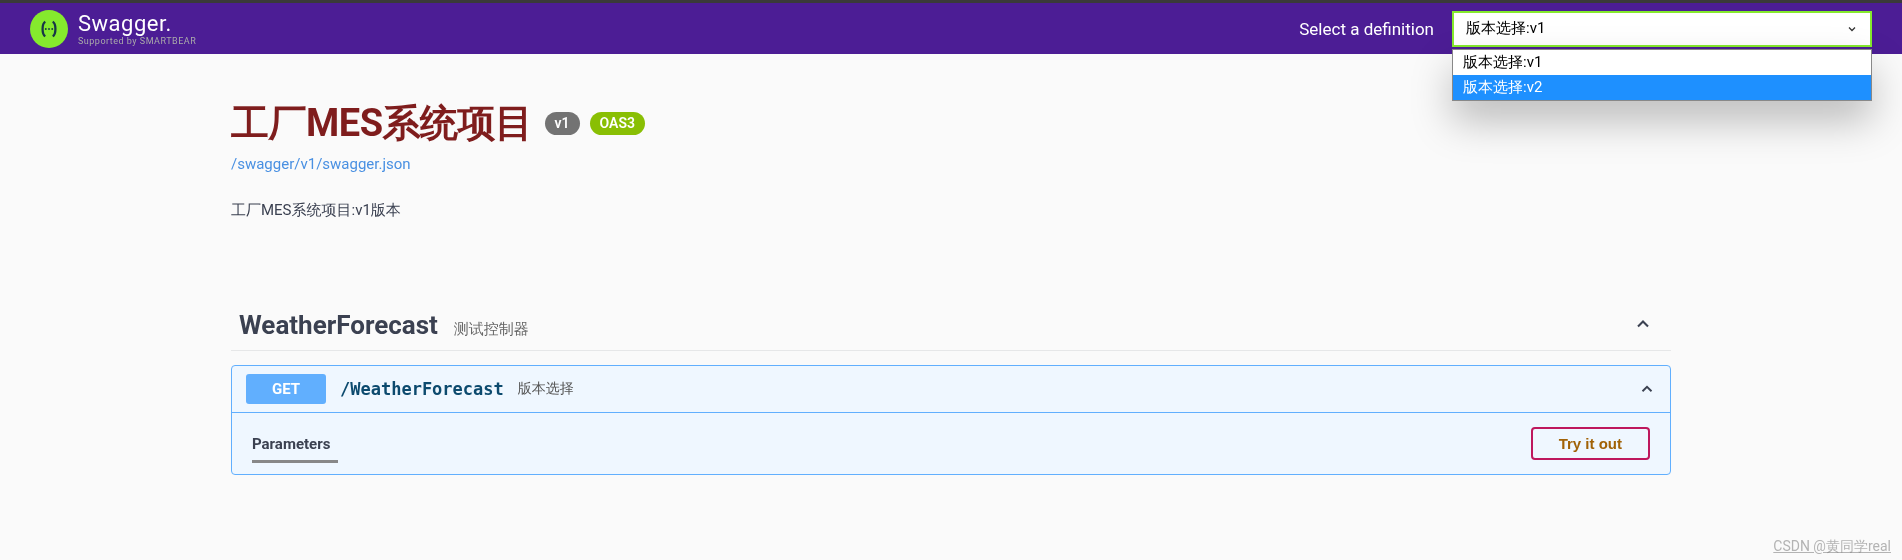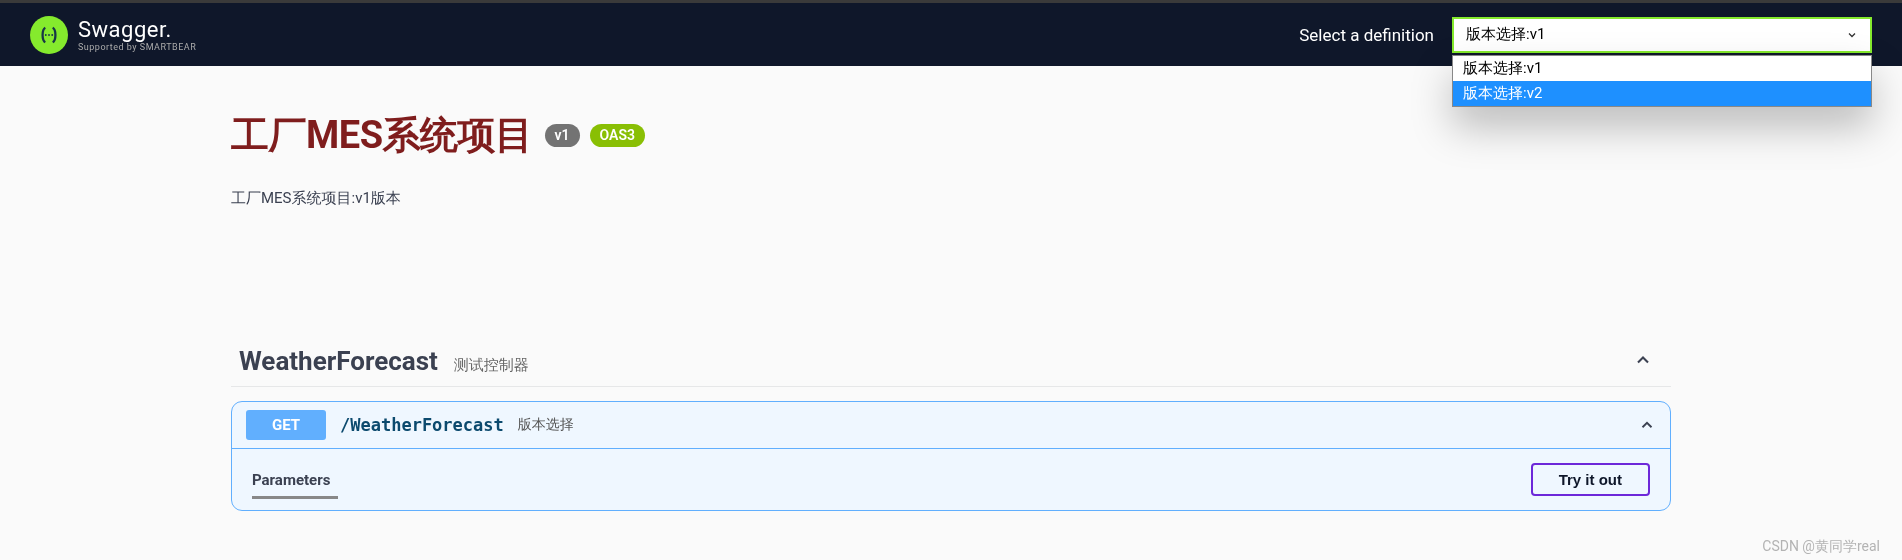--- a/index.html
+++ b/index.html
@@ -2,22 +2,22 @@
 <html><head>
   <meta charset="utf-8">
   <style>
     * { margin: 0; padding: 0; box-sizing: border-box; }
     body {
       font-family: -apple-system, BlinkMacSystemFont, "Segoe UI", Roboto, sans-serif;
       background: #fafafa;
       width: 1902px;
     }
     .topbar {
-      background: #0f172a;
-      height: 66px;
+      background: #4c1d95;
+      height: 54px;
       display: flex;
       align-items: center;
       padding: 0 30px;
       position: relative;
       border-top: 3px solid #3a3a3a;
     }
     .logo-wrap {
       display: flex;
       align-items: center;
       gap: 10px;
@@ -137,35 +137,34 @@
       margin-top: 80px;
       padding: 10px 18px 10px 8px;
       cursor: pointer;
       border-bottom: 1px solid rgba(59,65,81,0.1);
     }
     .tag-left { display: flex; align-items: baseline; gap: 16px; }
     .tag-name {
       font-size: 26px;
       font-weight: 700;
       color: #3b4151;
-      margin-top: 48px;
     }
     .tag-desc {
       font-size: 15px;
       color: #666;
     }
     .chevron-icon-lg {
       width: 20px;
       height: 20px;
     }
     .op-block {
       margin-top: 14px;
       border: 1px solid #61affe;
       background: #eff7ff;
-      border-radius: 11px;
+      border-radius: 4px;
     }
     .op-header {
       display: flex;
       align-items: center;
       padding: 8px 14px;
       cursor: pointer;
     }
     .method-badge {
       background: #61affe;
       color: #fff;
@@ -205,35 +204,36 @@
     }
     .params-underline {
       position: absolute;
       bottom: -10px;
       left: 0;
       width: 86px;
       height: 3px;
       background: #888;
     }
     .try-btn {
-      border: 2px solid #6d28d9;
+      border: 2px solid #be185d;
       background: transparent;
       padding: 6px 26px;
       font-size: 15px;
       font-weight: 700;
-      color: #0f172a;
+      color: #a16207;
       border-radius: 4px;
       cursor: pointer;
     }
     .watermark {
       position: fixed;
-      right: 22px;
+      right: 11px;
       bottom: 4px;
       color: rgba(120,120,120,0.55);
       font-size: 14px;
+      text-decoration: underline;
     }
   </style>
 </head>
 <body>
 
 <div class="topbar">
   <div class="logo-wrap">
     <div class="logo-icon">
       <svg viewBox="0 0 24 24" width="22" height="22" fill="none" stroke="#173647" stroke-width="2.5">
         <path d="M8 4 C4 6 4 18 8 20"></path>
@@ -263,20 +263,21 @@
     </div>
   </div>
 </div>
 
 <div class="main">
   <div class="title-row">
     <h1 class="api-title">工厂MES系统项目</h1>
     <span class="badge badge-version">v1</span>
     <span class="badge badge-oas">OAS3</span>
   </div>
+  <div class="api-url">/swagger/v1/swagger.json</div>
   <div class="api-desc">工厂MES系统项目:v1版本</div>
 
   <div class="tag-row">
     <div class="tag-left">
       <span class="tag-name">WeatherForecast</span>
       <span class="tag-desc">测试控制器</span>
     </div>
     <svg class="chevron-icon-lg" viewBox="0 0 24 24" fill="none" stroke="#3b4151" stroke-width="2.5">
       <polyline points="6 15 12 9 18 15"></polyline>
     </svg>

